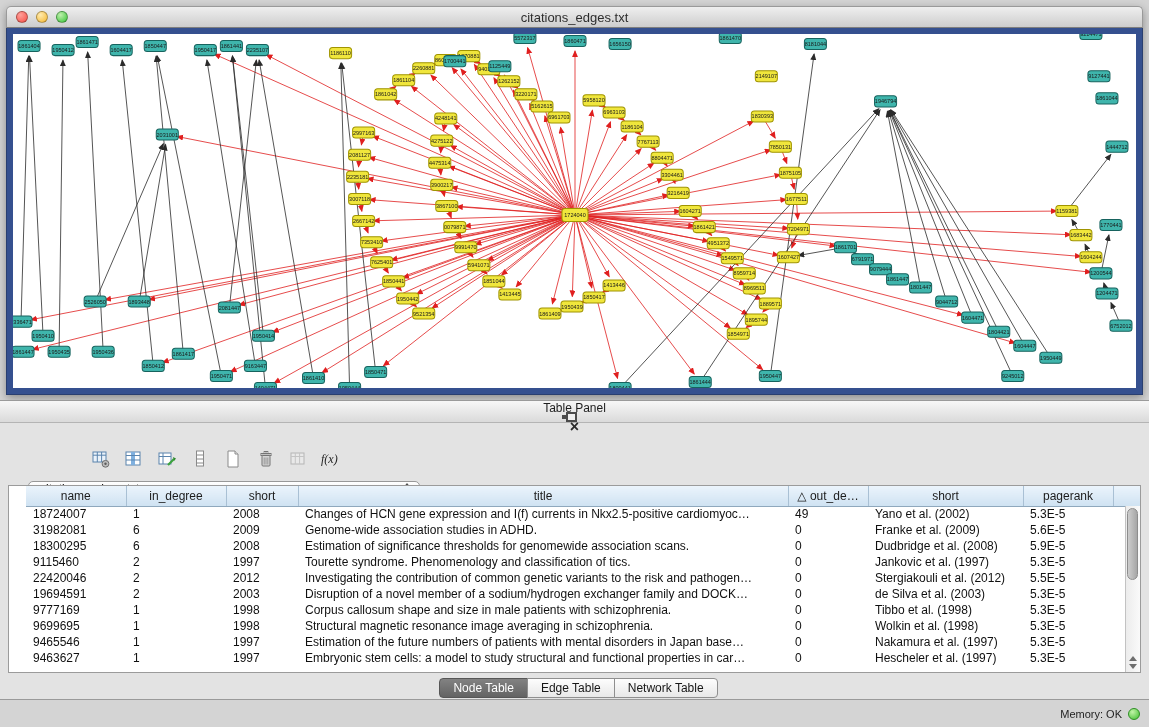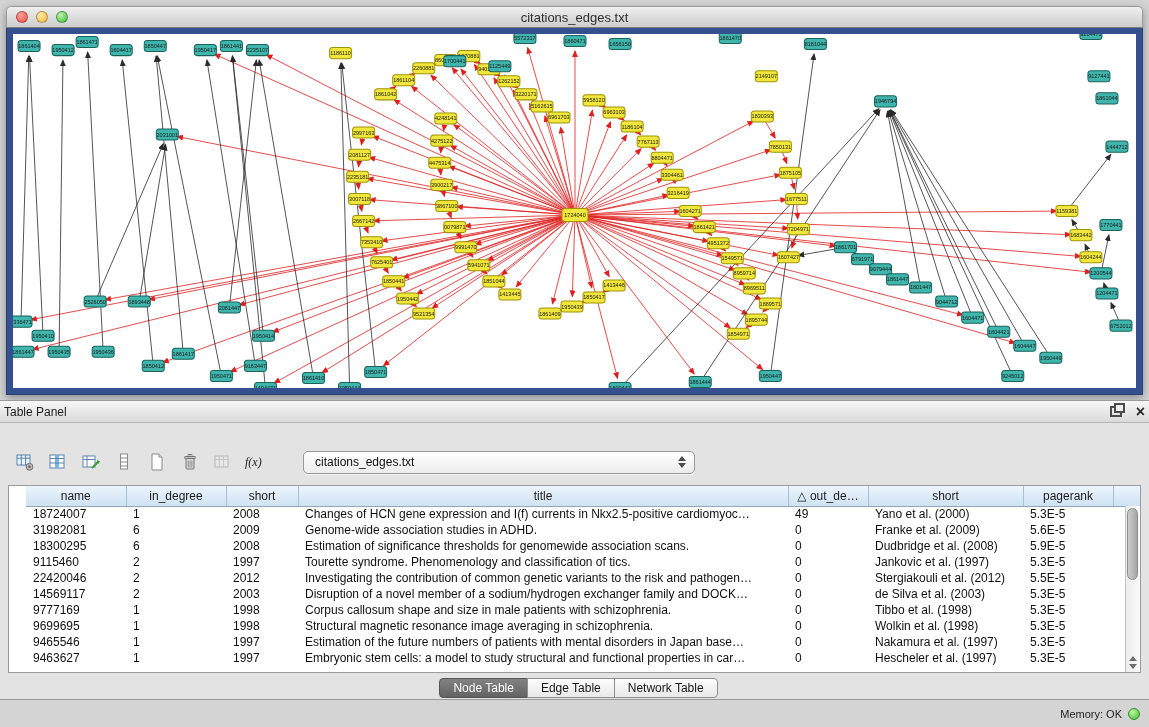--- a/index.html
+++ b/index.html
@@ -25,29 +25,29 @@
   #win-title { width: 100%; text-align: center; font-size: 13px; color: #2e2e2e; }
   #view-frame { position: absolute; top: 22px; bottom: 0; left: 0; right: 0;
     background: #35508f; border: 1px solid #2a3f70; border-top: none; padding: 6px; }
   #canvas { width: 100%; height: 100%; background: #fff; position: relative; overflow: hidden; }
   #graph-svg { display: block; width: 100%; height: 100%; }
 
   
   #table-panel { position: absolute; left: 0; top: 400px; width: 1149px; height: 300px;
     background: #e3e3e3; border-top: 1px solid #9a9a9a; border-bottom: 1px solid #9a9a9a; }
   #panel-header { height: 22px; background: linear-gradient(#f7f7f7,#dadada);
-    border-bottom: 1px solid #b4b4b4; display: flex; align-items: center; padding: 0 4px; }
+    border-bottom: 1px solid #b4b4b4; display: flex; align-items: center; padding: 0 10px; flex-direction: column; }
   #panel-title { font-size: 12px; color: #1d1d1d; }
   .spacer { flex: 1; }
   #float-icon { width: 12px; height: 11px; border: 2px solid #4a4a4a; position: relative; margin-right: 14px; }
   #float-icon:after { content: ""; position: absolute; right: -5px; top: -5px; width: 7px; height: 6px;
     border: 2px solid #4a4a4a; background: #eee; }
   #close-icon { font-size: 16px; font-weight: bold; color: #2b2b2b; line-height: 1; }
 
-  #toolbar { position: absolute; left: 12px; top: 46px; height: 30px; display: flex; align-items: center; gap: 18px; }
+  #toolbar { position: absolute; left: 12px; top: 46px; height: 30px; display: flex; align-items: center; gap: 10px; flex-direction: column; }
   .tb-icon { width: 26px; height: 24px; display: inline-flex; align-items: center; justify-content: center; }
   #dropdown { margin-left: 16px; width: 392px; height: 23px; background: linear-gradient(#ffffff,#ececec);
     border: 1px solid #989898; border-radius: 5px; display: flex; align-items: center; padding: 0 7px;
     box-shadow: 0 1px 1px rgba(255,255,255,.8); }
   #dropdown-label { font-size: 12px; color: #101010; flex: 1; padding-left: 4px; }
   .dd-arrows { display: flex; flex-direction: column; gap: 2px; margin-right: 1px; }
   .dd-arrows .up { width: 0; height: 0; border-left: 4px solid transparent; border-right: 4px solid transparent; border-bottom: 5px solid #4c4c4c; }
   .dd-arrows .down { width: 0; height: 0; border-left: 4px solid transparent; border-right: 4px solid transparent; border-top: 5px solid #4c4c4c; }
 
   #table-wrap { position: absolute; left: 8px; top: 84px; width: 1133px; height: 188px;
@@ -857,21 +857,21 @@
             <th></th>
           </tr>
         </thead>
       <tbody id="table-body">
           <tr>
             <td>18724007</td>
             <td>1</td>
             <td>2008</td>
             <td>Changes of HCN gene expression and I(f) currents in Nkx2.5-positive cardiomyoc…</td>
             <td>49</td>
-            <td>Yano et al. (2000)</td>
+            <td>Yano et al. (2002)</td>
             <td>5.3E-5</td>
             <td></td>
           </tr>
           <tr>
             <td>31982081</td>
             <td>6</td>
             <td>2009</td>
             <td>Genome-wide association studies in ADHD.</td>
             <td>0</td>
             <td>Franke et al. (2009)</td>
@@ -902,21 +902,21 @@
             <td>22420046</td>
             <td>2</td>
             <td>2012</td>
             <td>Investigating the contribution of common genetic variants to the risk and pathogen…</td>
             <td>0</td>
             <td>Stergiakouli et al. (2012)</td>
             <td>5.5E-5</td>
             <td></td>
           </tr>
           <tr>
-            <td>14569117</td>
+            <td>19694591</td>
             <td>2</td>
             <td>2003</td>
             <td>Disruption of a novel member of a sodium/hydrogen exchanger family and DOCK…</td>
             <td>0</td>
             <td>de Silva et al. (2003)</td>
             <td>5.3E-5</td>
             <td></td>
           </tr>
           <tr>
             <td>9777169</td>

